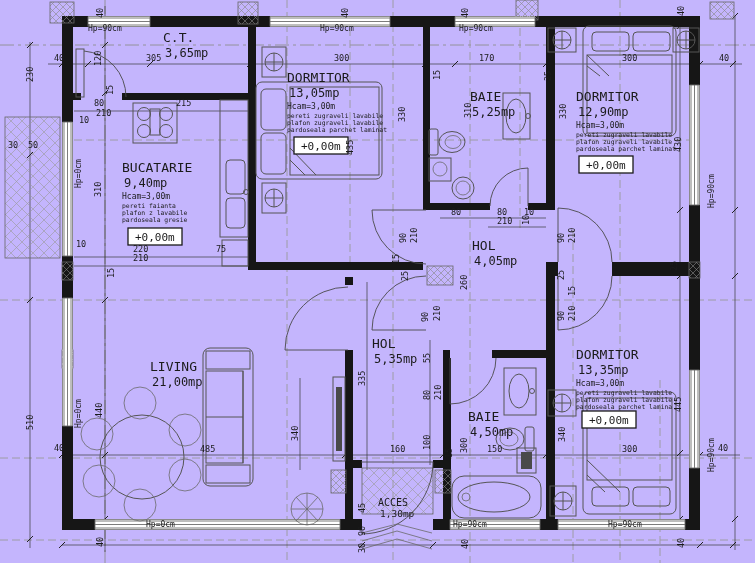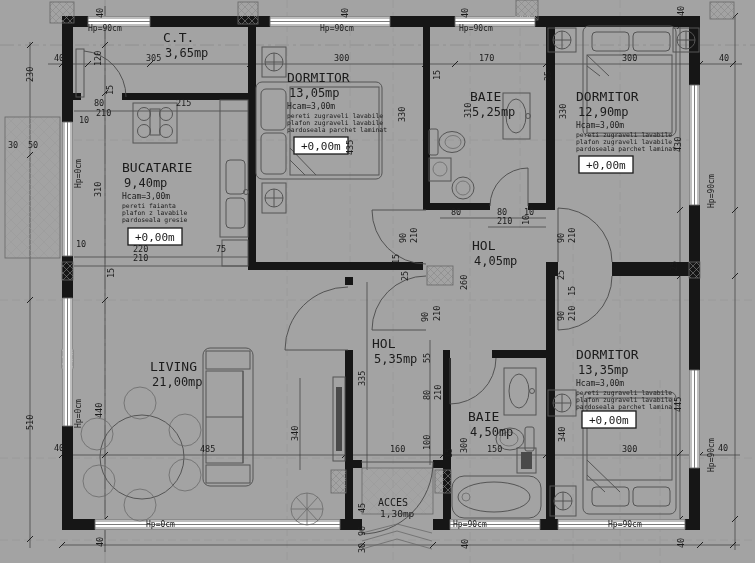--- a/index.html
+++ b/index.html
@@ -1,16 +1,16 @@
 <!DOCTYPE html>
 <html><head>
 <meta charset="utf-8">
 <style>
   html,body{margin:0;padding:0;background:#e8e8e8;}
-  #stage{position:relative;width:755px;height:563px;background:#a3a3a3;overflow:hidden;}
+  #stage{position:relative;width:755px;height:563px;background:#c4b5fd;overflow:hidden;}
   svg{display:block;}
   svg text{font-family:"DejaVu Sans Mono","Liberation Mono",monospace;fill:#1b1b1b;}
   .w{fill:#161616;stroke:none;}
   .fr{fill:none;stroke:#555;stroke-width:1;}
   .frl{fill:none;stroke:#6a6a6a;stroke-width:.8;}
   .dimln{stroke:#3a3a3a;stroke-width:.7;fill:none;}
   .tick{stroke:#222;stroke-width:1;fill:none;}
   .dd{stroke:#9a9a9a;stroke-width:.9;fill:none;stroke-dasharray:8 4;}
   .ddc{stroke:#8f8f8f;stroke-width:.9;fill:none;stroke-dasharray:14 4 3 4;}
   .winbox{fill:#ffffff;stroke:none;}

